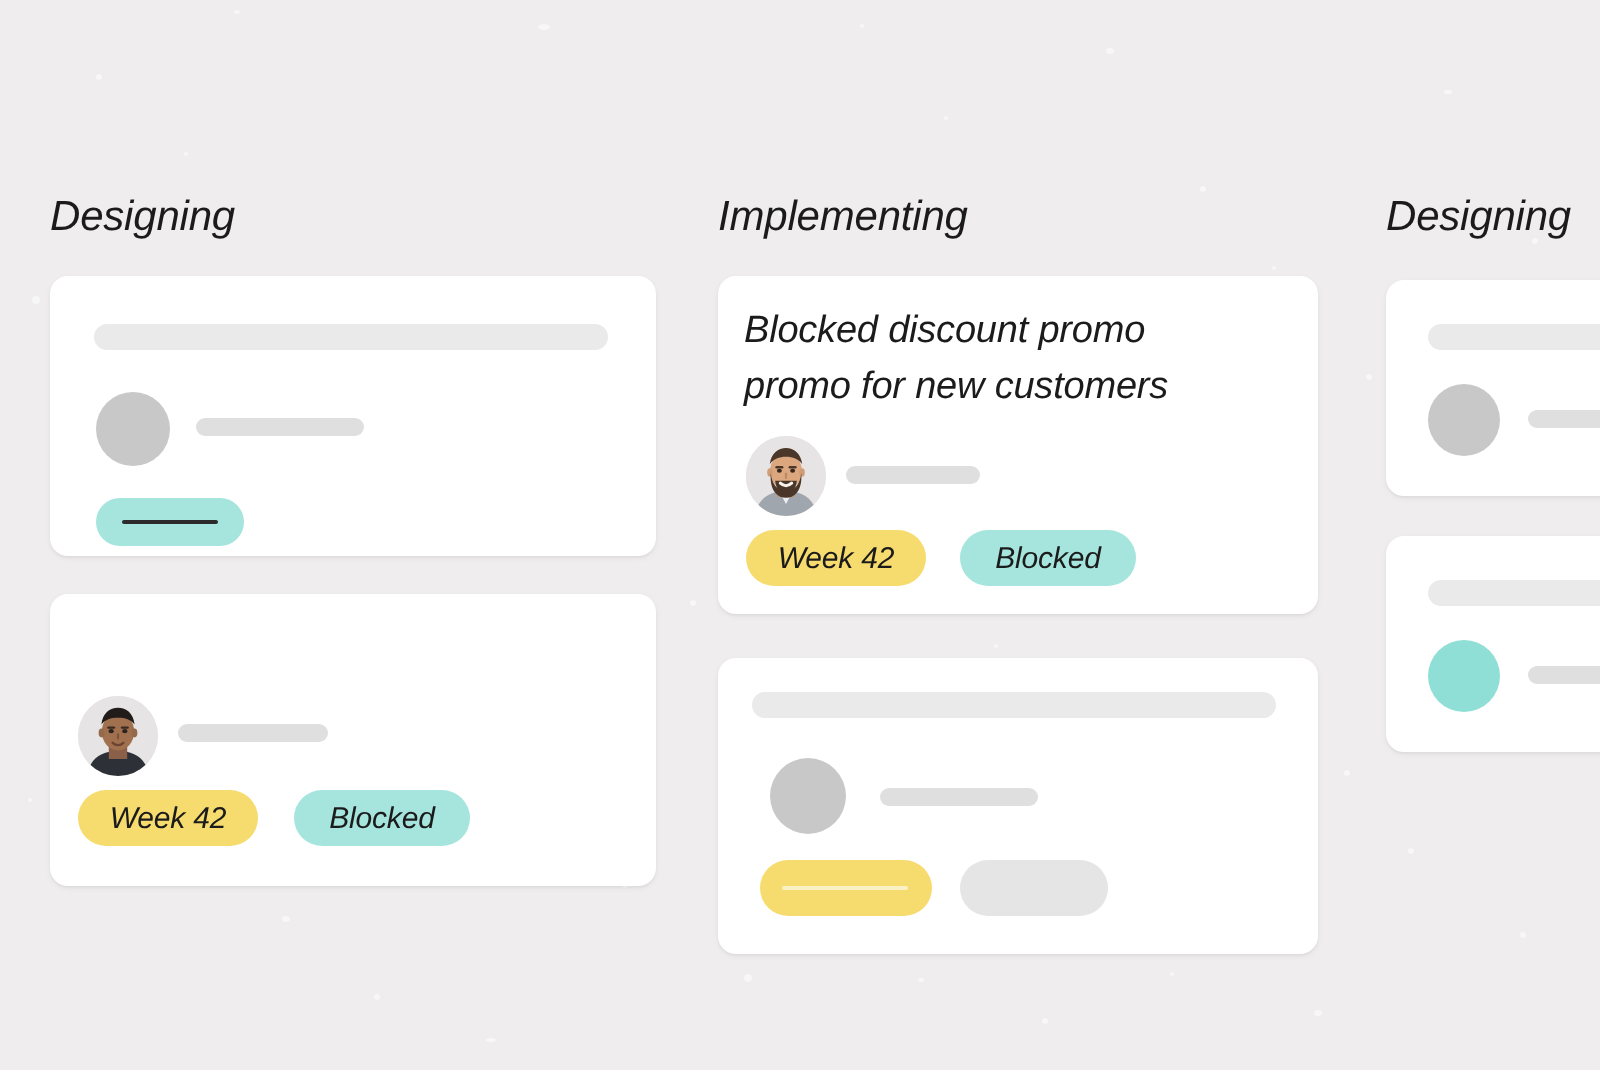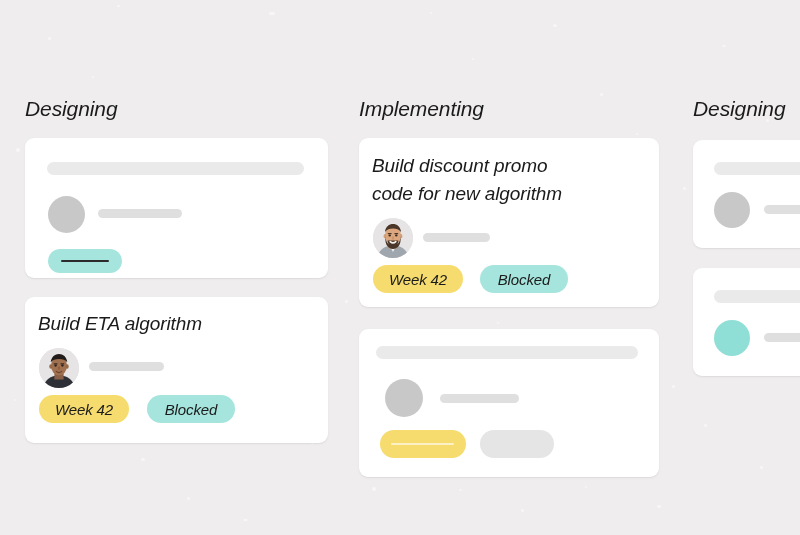--- a/index.html
+++ b/index.html
@@ -163,21 +163,20 @@
 
       <div class="skel-line" style="left:73px; top:71px; width:84px; height:9px;"></div>
 
       <div class="skel-pill teal" style="left:23px; top:111px; width:74px; height:24px;">
         <div class="skel-pill-line dark" style="left:13px; top:11px; width:48px; height:2px;"></div>
       </div>
     </div>
 
     <div class="card" style="left:25px; top:297px; width:303px; height:146px;">
 
-      <div class="card-title" style="left:13px; top:13px; width:276px;">Build ETA algorithm</div>
 
       <div class="avatar" style="left:14px; top:51px; width:40px; height:40px;">
         <svg viewBox="0 0 40 40" xmlns="http://www.w3.org/2000/svg">
           <rect width="40" height="40" fill="#E6E4E4"></rect>
 
           <path d="M5 40c0-8.2 6.7-12.5 15-12.5S35 31.8 35 40z" fill="#2D3036"></path>
 
           <path d="M15.4 24h9.2v7.5h-9.2z" fill="#8A6048"></path>
 
           <ellipse cx="20" cy="17.8" rx="8.1" ry="9.4" fill="#A1714F"></ellipse>
@@ -206,23 +205,23 @@
       <div class="pill blocked" style="left:122px; top:98px; width:88px; height:28px;">Blocked</div>
     </div>
   </div>
 
   <div class="column">
 
     <div class="column-title" style="left:359px; top:97px;">Implementing</div>
 
     <div class="card" style="left:359px; top:138px; width:300px; height:169px;">
 
-      <div class="card-title" style="left:13px; top:14px; width:272px;">Build discount promo</div>
-
-      <div class="card-title" style="left:13px; top:42px; width:272px;">code for new algorithm</div>
+      <div class="card-title" style="left:13px; top:14px; width:272px;">Blocked discount promo</div>
+
+      <div class="card-title" style="left:13px; top:42px; width:272px;">promo for new customers</div>
 
       <div class="avatar" style="left:14px; top:80px; width:40px; height:40px;">
         <svg viewBox="0 0 40 40" xmlns="http://www.w3.org/2000/svg">
           <rect width="40" height="40" fill="#E6E4E4"></rect>
 
           <path d="M5 40c0-8.2 6.7-12.5 15-12.5S35 31.8 35 40z" fill="#9FA6AD"></path>
           <path d="M16.6 27.8h6.8L20 34z" fill="#EDEFF1"></path>
 
           <path d="M15.6 24h8.8v6.5h-8.8z" fill="#C79875"></path>
 

